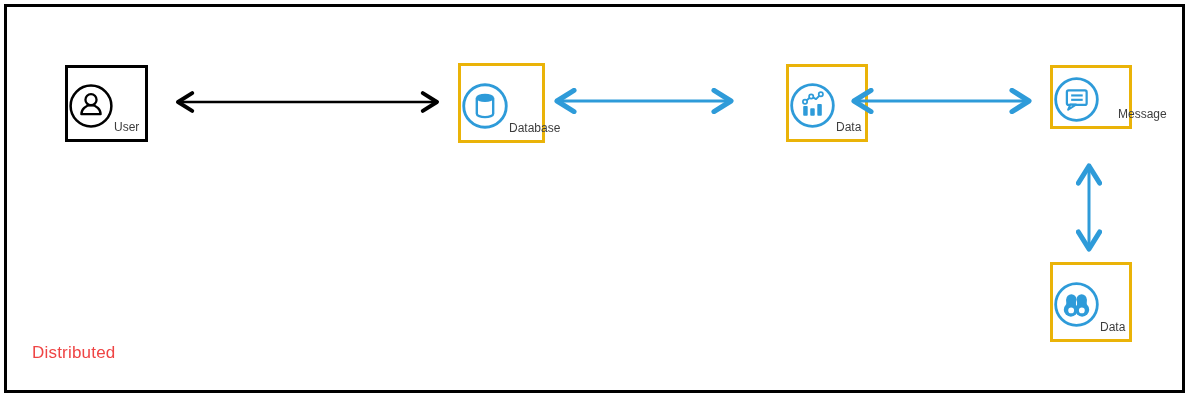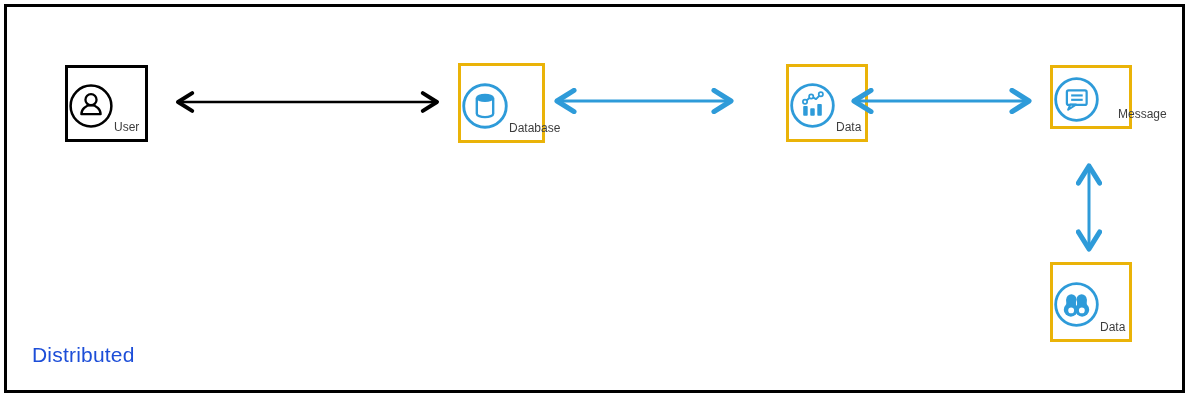--- a/index.html
+++ b/index.html
@@ -24,21 +24,21 @@
   .node.black { border: 3px solid #000000; }
   .node.blue  { border: 3px solid #eab308; }
   .node .icon-wrap { margin-top: 5px; line-height: 0; }
   .node .node-label {
     font-size: 12px; color: #3d3d3d; line-height: 1;
     margin-top: auto; margin-bottom: 6px; white-space: nowrap;
   }
   .edge { position: absolute; overflow: visible; }
   .diagram-title {
     position: absolute; left: 32px; top: 343px;
-    font-size: 21px; color: #1d4ed8; letter-spacing: 0.2px;
+    font-size: 17px; color: #ef4444; letter-spacing: 0.2px;
   }
 </style>
 </head>
 <body>
 
 <div class="canvas">
   <div class="frame"></div>
 
   <svg width="0" height="0" style="position:absolute">
     <defs>

